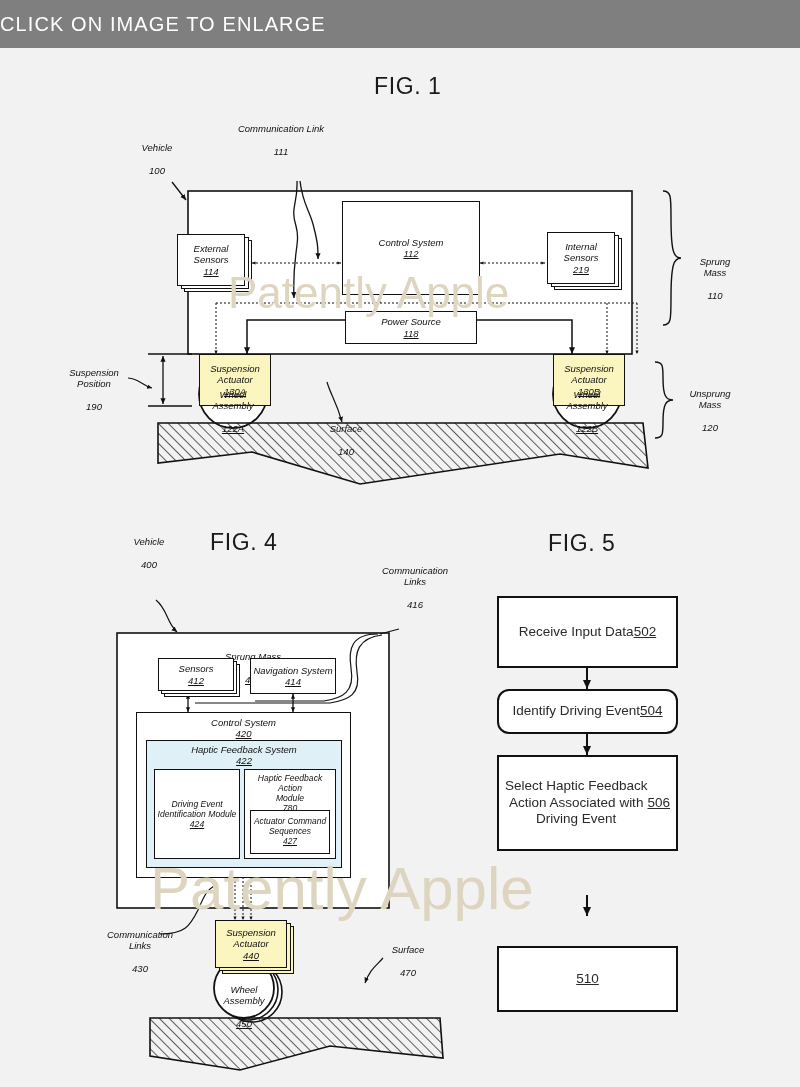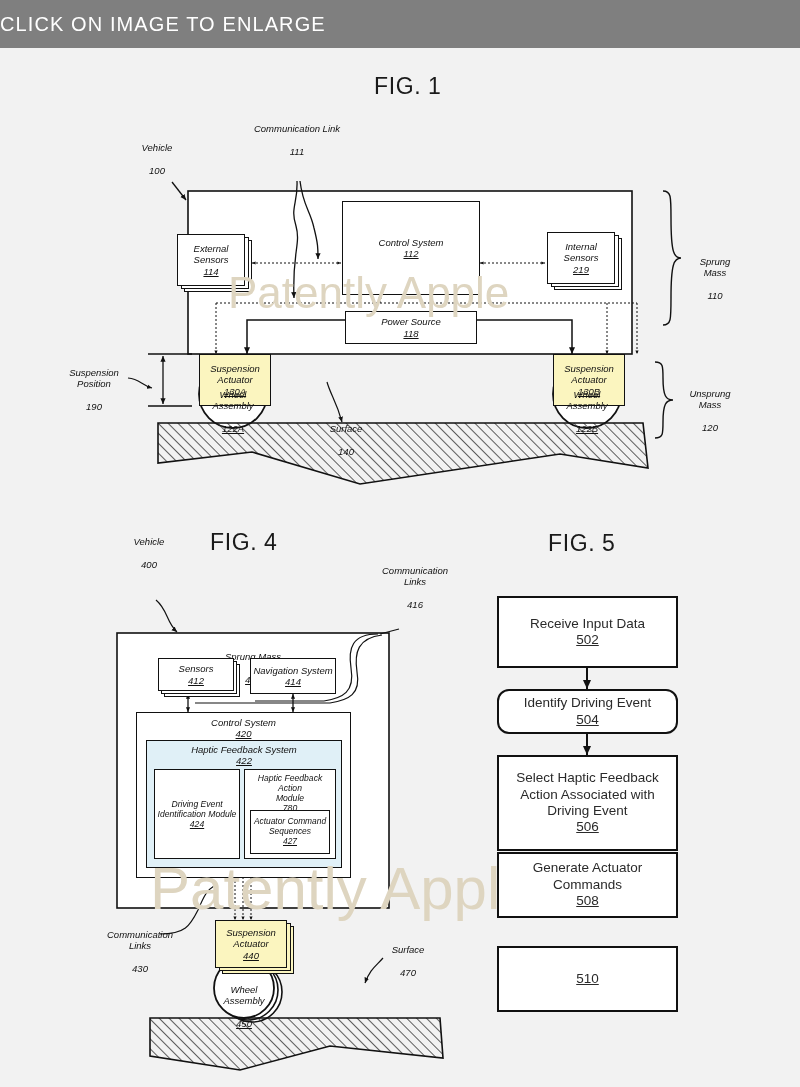--- a/index.html
+++ b/index.html
@@ -94,21 +94,21 @@
     font-family: "Liberation Sans", sans-serif;
   }
 
   
   .fbox {
     position: absolute;
     background: #ffffff;
     border: 2.2px solid #111;
     box-sizing: border-box;
     display: flex;
-    flex-direction: column;
+    flex-direction: row;
     align-items: center;
     justify-content: center;
     text-align: center;
     font-size: 13.5px;
     line-height: 1.22;
     color: #2a2a2a;
     font-family: "Liberation Sans", sans-serif;
   }
   .fbox .num { text-decoration: underline; }
 
@@ -228,21 +228,21 @@
     <path d="M587,913 L587,934" stroke="#111" stroke-width="2" fill="none" marker-end="url(#ah)"></path>
   </svg>
 
   <div class="fig-title" style="left:374px; top:25px;">FIG. 1</div>
 
   <div class="callout" style="left:126px; top:82px; width:62px;">
     <span>Vehicle</span><br>
     <span>100</span>
   </div>
 
-  <div class="callout" style="left:230px; top:63px; width:134px;">
+  <div class="callout" style="left:214px; top:63px; width:134px;">
     <span>Communication Link</span><br>
     <span>111</span>
   </div>
 
   <div class="stack-shadow" style="left:184px; top:192px; width:68px; height:52px;"></div>
   <div class="stack-shadow" style="left:181px; top:189px; width:68px; height:52px;"></div>
   <div class="pbox" style="left:177px; top:186px; width:68px; height:52px;">
     <div style="white-space:pre-line">External
 Sensors</div>
     <div class="num">114</div>
@@ -411,23 +411,18 @@
     <div class="num">504</div>
   </div>
 
   <div class="fbox" style="left:497px; top:707px; width:181px; height:96px;">
     <div style="white-space:pre-line">Select Haptic Feedback
 Action Associated with
 Driving Event</div>
     <div class="num">506</div>
   </div>
 
-  <div class="fbox" style="left:497px; top:804px; width:181px; height:66px;">
-    <div style="white-space:pre-line">Generate Actuator
-Commands</div>
-    <div class="num">508</div>
-  </div>
 
   <div class="fbox" style="left:497px; top:898px; width:181px; height:66px;">
     <div class="num">510</div>
   </div>
 
 </div>
 
 </body></html>

